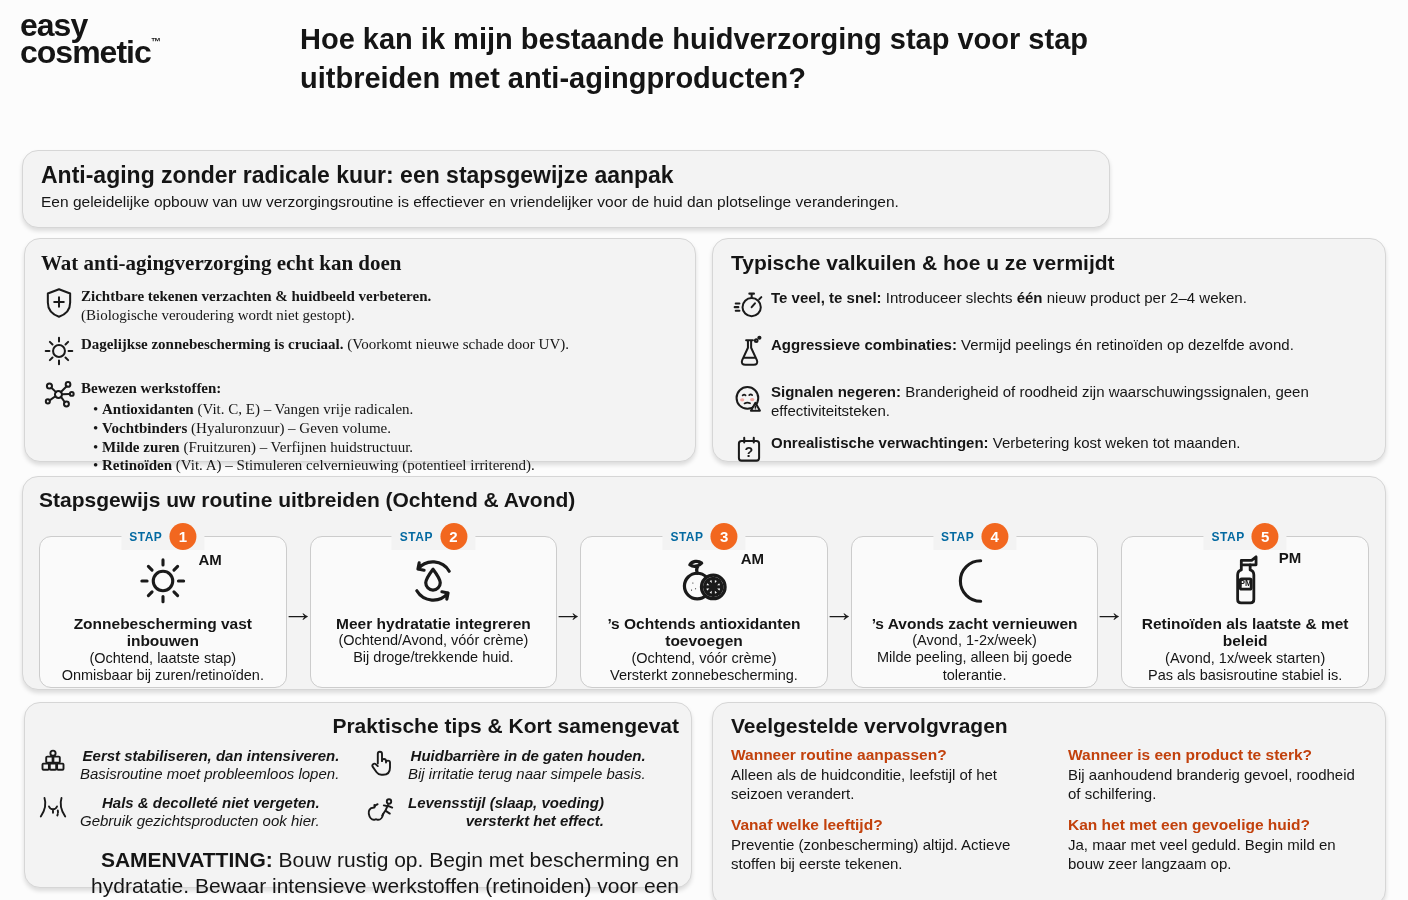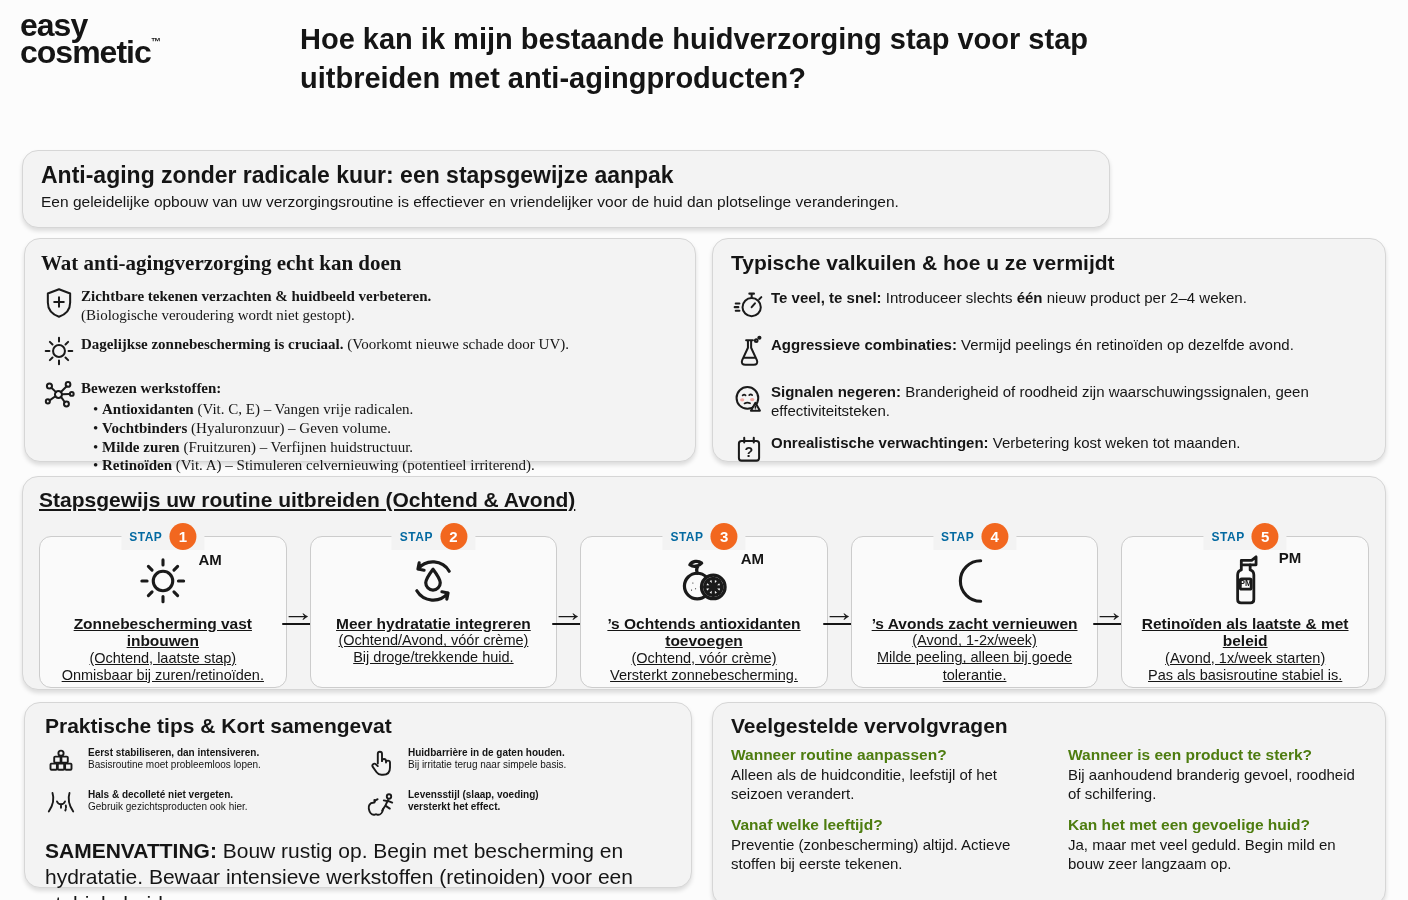--- a/index.html
+++ b/index.html
@@ -36,49 +36,49 @@
   .feat-icon { flex:0 0 36px; display:flex; justify-content:center; }
   .feat-text { font-size:15px; line-height:1.24; padding-top:1px; }
   .blk { display:block; }
   .b { font-weight:bold; }
   ul.bullets { list-style:none; margin:2px 0 0 12px; }
   ul.bullets li { font-size:15px; line-height:1.26; }
   ul.bullets li::before { content:"•  "; }
   #pitfalls-box .feat { margin-top:13px; }
 
   
-  #routine-box { left:22px; top:476px; width:1364px; height:214px; padding:11px 16px;text-decoration:underline; }
+  #routine-box { left:22px; top:476px; width:1364px; height:214px; padding:11px 16px; }
   .steps-row { display:flex; align-items:flex-start; margin-top:24px; }
   .step-card { position:relative; width:248px; height:152px; background:#fafafa; border:1.5px solid #cccccc;
                border-radius:12px; text-align:center; padding:4px 6px; }
   .step-badge { position:absolute; top:-14px; left:50%; transform:translateX(-50%);
                 display:flex; align-items:center; gap:7px; background:#f3f3f3; padding:0 8px; white-space:nowrap; }
   .step-badge .stap { color:#0369a1; font-weight:bold; font-size:12px; letter-spacing:.5px; }
   .step-num { width:27px; height:27px; border-radius:50%; background:#f2671f; color:#fff; font-weight:bold;
               font-size:15px; display:flex; align-items:center; justify-content:center; }
   .step-iconzone { height:64px; margin-top:10px; display:flex; justify-content:center; align-items:center; }
   .step-iconwrap { position:relative; }
   .time-label { position:absolute; right:-33px; top:-4px; font-weight:bold; font-size:15px; }
   .step-title { font-weight:bold; font-size:15.5px; line-height:1.12; }
   .step-line { font-size:14.5px; line-height:1.18; }
   .step-arrow { width:23px; height:152px; display:flex; align-items:center; justify-content:center;
                 font-size:26px; transform:scaleX(1.25); color:#1a1a1a; }
 
   
-  #tips-box { left:24px; top:702px; width:668px; height:186px; padding:11px 20px; }
+  #tips-box { left:24px; top:702px; width:668px; height:186px; padding:11px 12px;text-align:right; }
   .tips-grid { display:grid; grid-template-columns:1fr 1fr; column-gap:14px; row-gap:10px; margin-top:9px; }
   .tip { display:flex; gap:11px; align-items:flex-start; }
   .tip-icon { flex:0 0 32px; display:flex; justify-content:center; }
-  .tip-text { font-size:10px; line-height:1.22; }
+  .tip-text { font-size:15px; line-height:1.22;font-style:italic; }
   .summary { margin-top:17px; font-size:21px; line-height:1.25; }
 
   
   #faq-box { left:712px; top:702px; width:674px; height:204px; padding:11px 18px; }
   .faq-grid { display:grid; grid-template-columns:1fr 1fr; column-gap:38px; row-gap:13px; margin-top:8px; }
-  .faq-q { color:#4d7c0f; font-weight:bold; font-size:15.5px; margin-bottom:2px; }
+  .faq-q { color:#c2410c; font-weight:bold; font-size:15.5px; margin-bottom:2px; }
   .faq-a { font-size:15px; line-height:1.24; }
 </style>
 </head>
 <body>
 
 <div class="logo">
   <span class="blk">easy</span>
   <span>cosmetic</span><span class="tm">™</span>
 </div>
 <div class="page-title">

